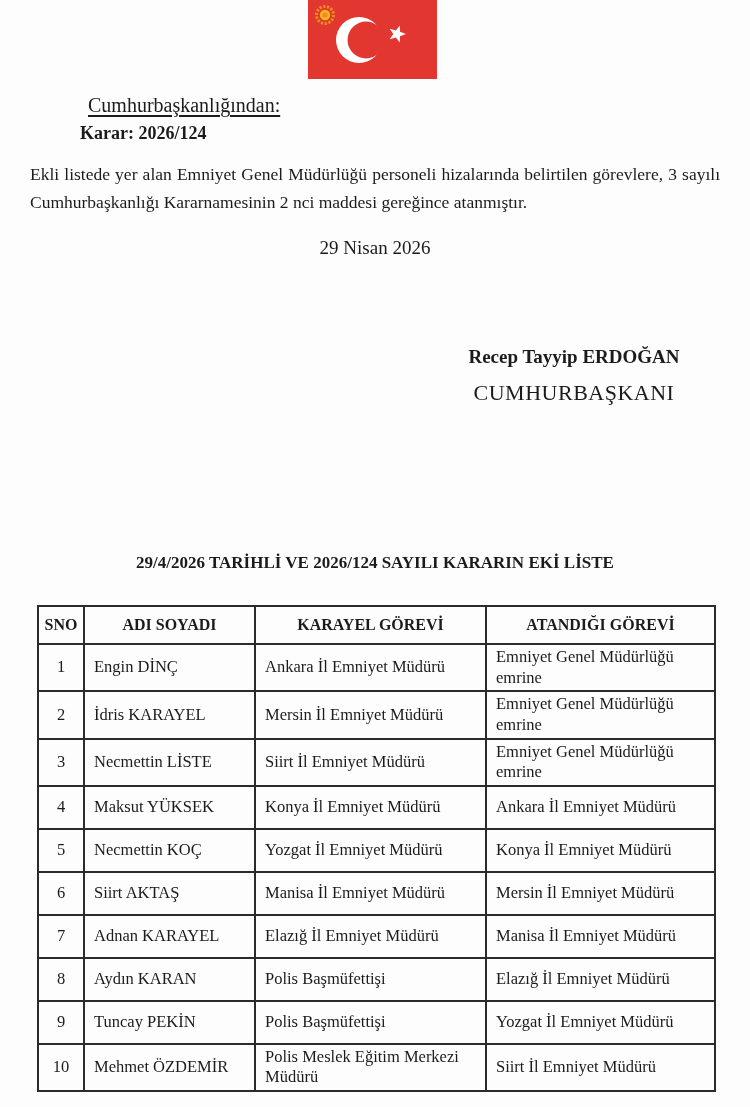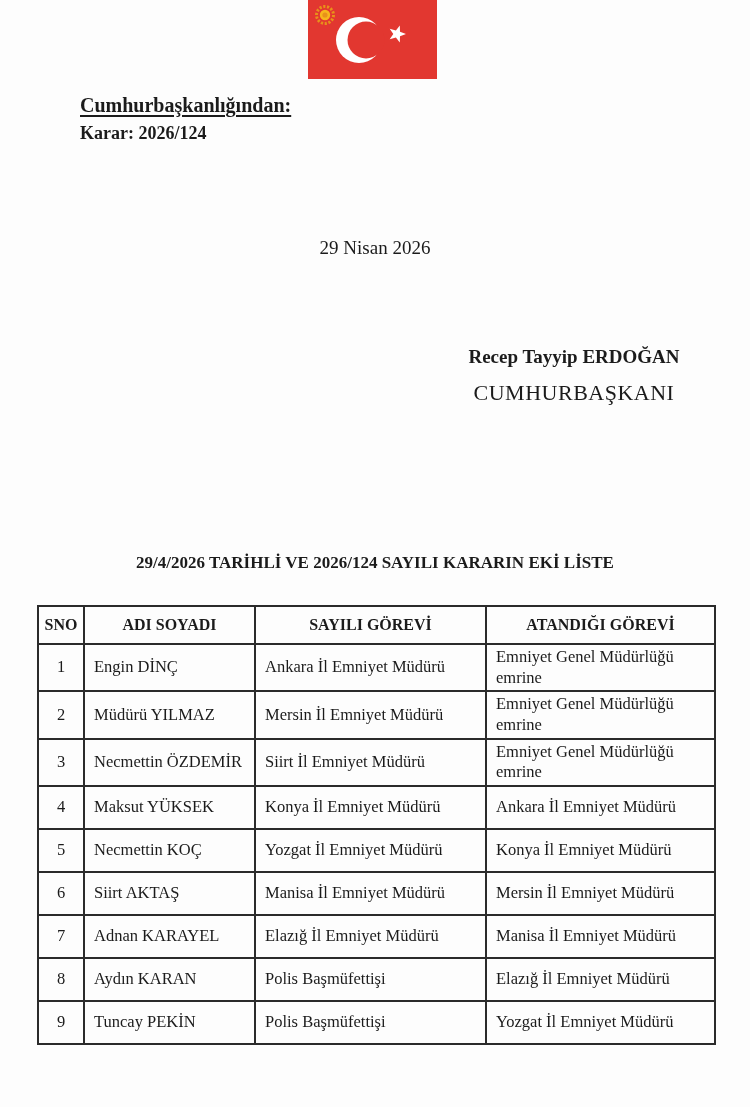--- a/index.html
+++ b/index.html
@@ -13,23 +13,23 @@
     overflow: hidden;
   }
   .flag {
     position: absolute;
     left: 308px; top: 0;
     width: 129px; height: 79px;
   }
   .flag svg { display: block; width: 100%; height: 100%; }
   .heading {
     position: absolute;
-    left: 80px; top: 94px;
+    left: 88px; top: 94px;
     font-size: 20px;
-    font-weight: bold;
+    font-weight: normal;
     text-decoration: underline;
     text-underline-offset: 3px;
   }
   .decision-no {
     position: absolute;
     left: 80px; top: 123px;
     font-size: 18px;
     font-weight: bold;
     font-family: Liberation Serif, serif;
   }
@@ -123,20 +123,21 @@
         <circle cx="58" cy="40" r="18.5" fill="#e23730"></circle>
       </g>
       <path d="M98,34 L92,36.2 L91.8,42.6 L87.9,37.5 L81.7,39.3 L85.3,34 L81.7,28.7 L87.9,30.5 L91.8,25.4 L92,31.8 Z" fill="#ffffff"></path>
     </svg>
   </div>
 
   <div class="heading">Cumhurbaşkanlığından:</div>
 
   <div class="decision-no">Karar: 2026/124</div>
 
+  <p class="body-text">Ekli listede yer alan Emniyet Genel Müdürlüğü personeli hizalarında belirtilen görevlere, 3 sayılı Cumhurbaşkanlığı Kararnamesinin 2 nci maddesi gereğince atanmıştır.</p>
 
   <div class="date-line">29 Nisan 2026</div>
 
   <div class="signature">
     <div class="signer-name">Recep Tayyip ERDOĞAN</div>
     <div class="signer-title">CUMHURBAŞKANI</div>
   </div>
 
   <div class="list-title">29/4/2026 TARİHLİ VE 2026/124 SAYILI KARARIN EKİ LİSTE</div>
 
@@ -144,40 +145,40 @@
     <colgroup>
       <col class="c-sno">
         <col class="c-name">
         <col class="c-cur">
         <col class="c-asg">
     </colgroup>
     <thead>
       <tr>
         <th>SNO</th>
         <th>ADI SOYADI</th>
-        <th>SAYILI GÖREVİ</th>
+        <th>KARAYEL GÖREVİ</th>
         <th>ATANDIĞI GÖREVİ</th>
       </tr>
     </thead>
     <tbody>
         <tr>
           <td>1</td>
           <td>Engin DİNÇ</td>
           <td>Ankara İl Emniyet Müdürü</td>
           <td>Emniyet Genel Müdürlüğü emrine</td>
         </tr>
         <tr>
           <td>2</td>
-          <td>Müdürü YILMAZ</td>
+          <td>İdris KARAYEL</td>
           <td>Mersin İl Emniyet Müdürü</td>
           <td>Emniyet Genel Müdürlüğü emrine</td>
         </tr>
         <tr>
           <td>3</td>
-          <td>Necmettin ÖZDEMİR</td>
+          <td>Necmettin LİSTE</td>
           <td>Siirt İl Emniyet Müdürü</td>
           <td>Emniyet Genel Müdürlüğü emrine</td>
         </tr>
         <tr>
           <td>4</td>
           <td>Maksut YÜKSEK</td>
           <td>Konya İl Emniyet Müdürü</td>
           <td>Ankara İl Emniyet Müdürü</td>
         </tr>
         <tr>
@@ -203,16 +204,22 @@
           <td>Aydın KARAN</td>
           <td>Polis Başmüfettişi</td>
           <td>Elazığ İl Emniyet Müdürü</td>
         </tr>
         <tr>
           <td>9</td>
           <td>Tuncay PEKİN</td>
           <td>Polis Başmüfettişi</td>
           <td>Yozgat İl Emniyet Müdürü</td>
         </tr>
+        <tr>
+          <td>10</td>
+          <td>Mehmet ÖZDEMİR</td>
+          <td>Polis Meslek Eğitim Merkezi Müdürü</td>
+          <td>Siirt İl Emniyet Müdürü</td>
+        </tr>
       </tbody>
   </table>
 
 </div>
 
 </body></html>

